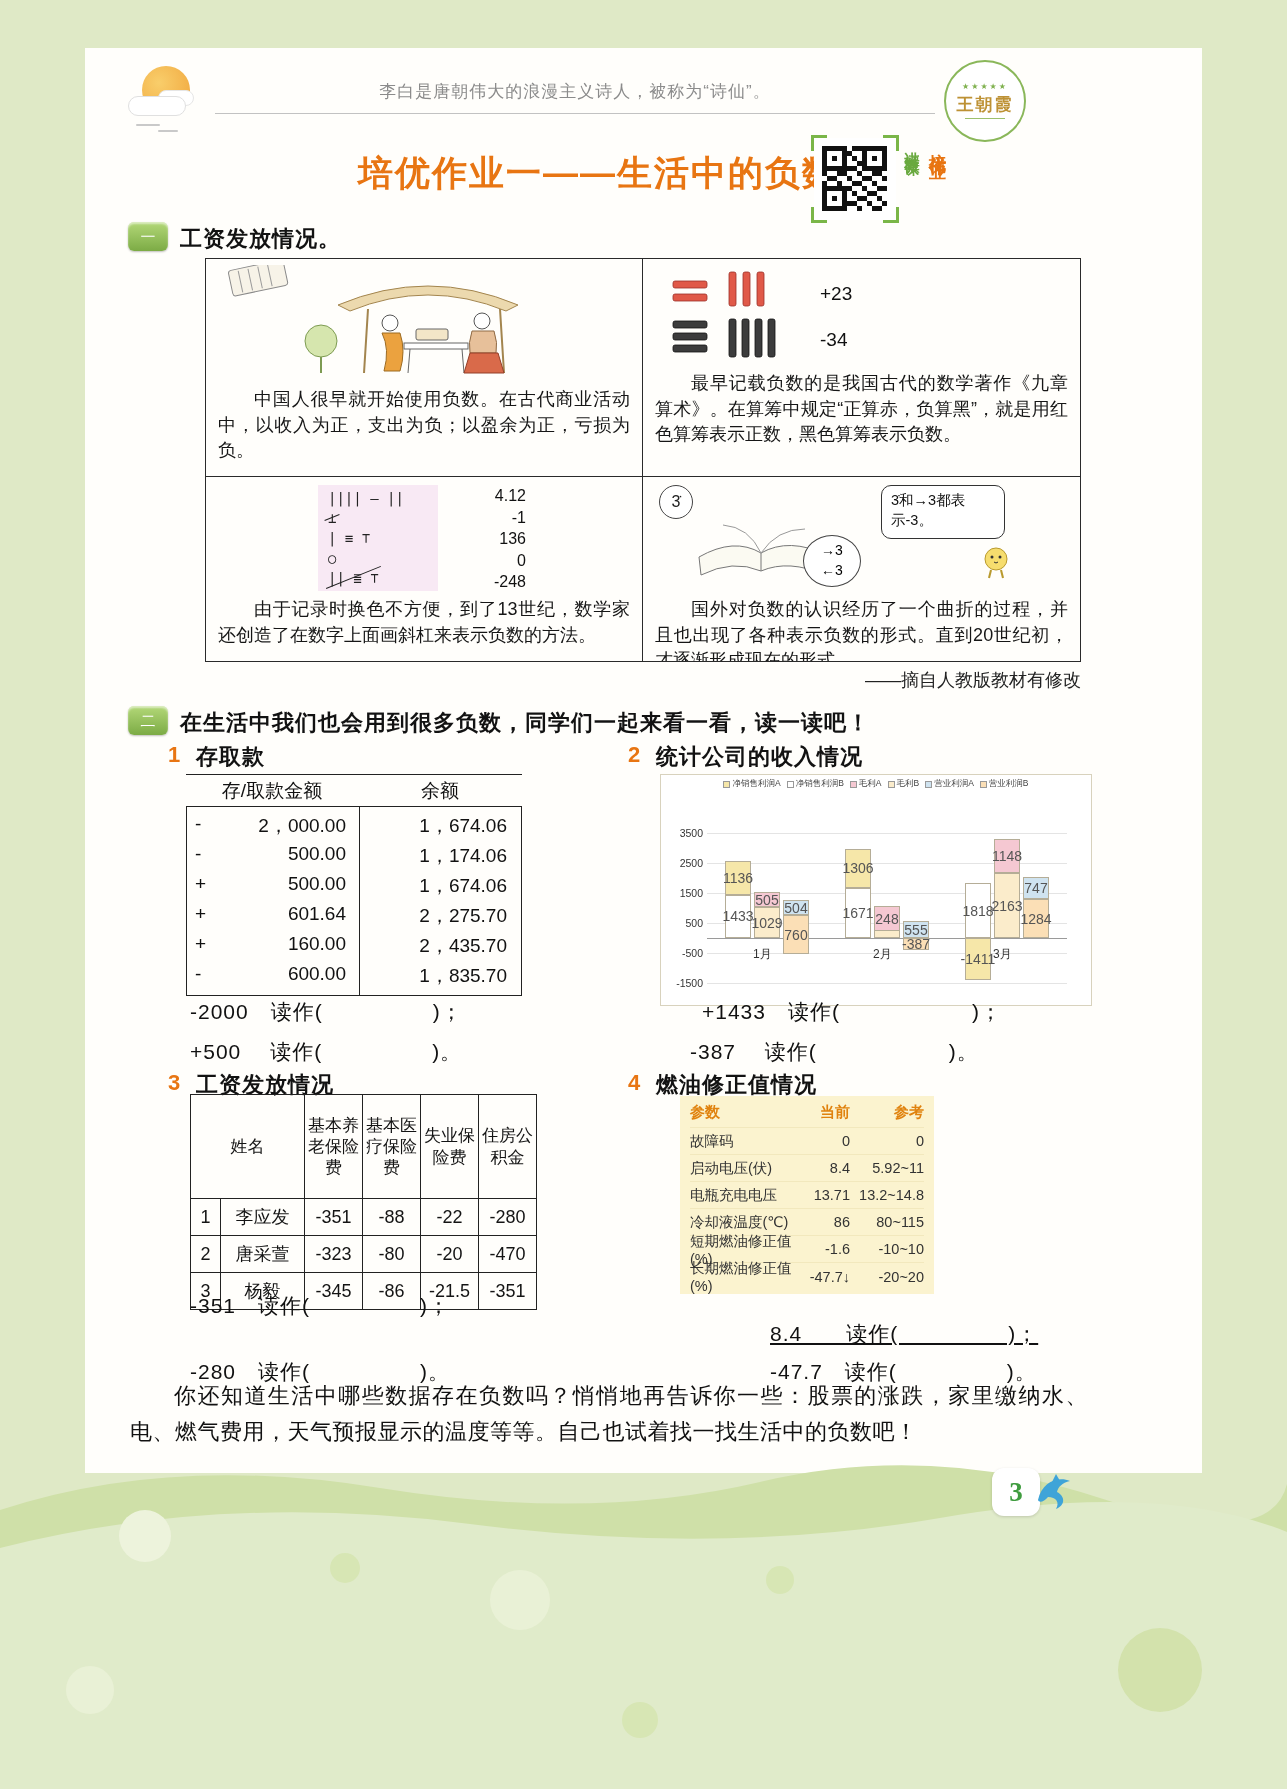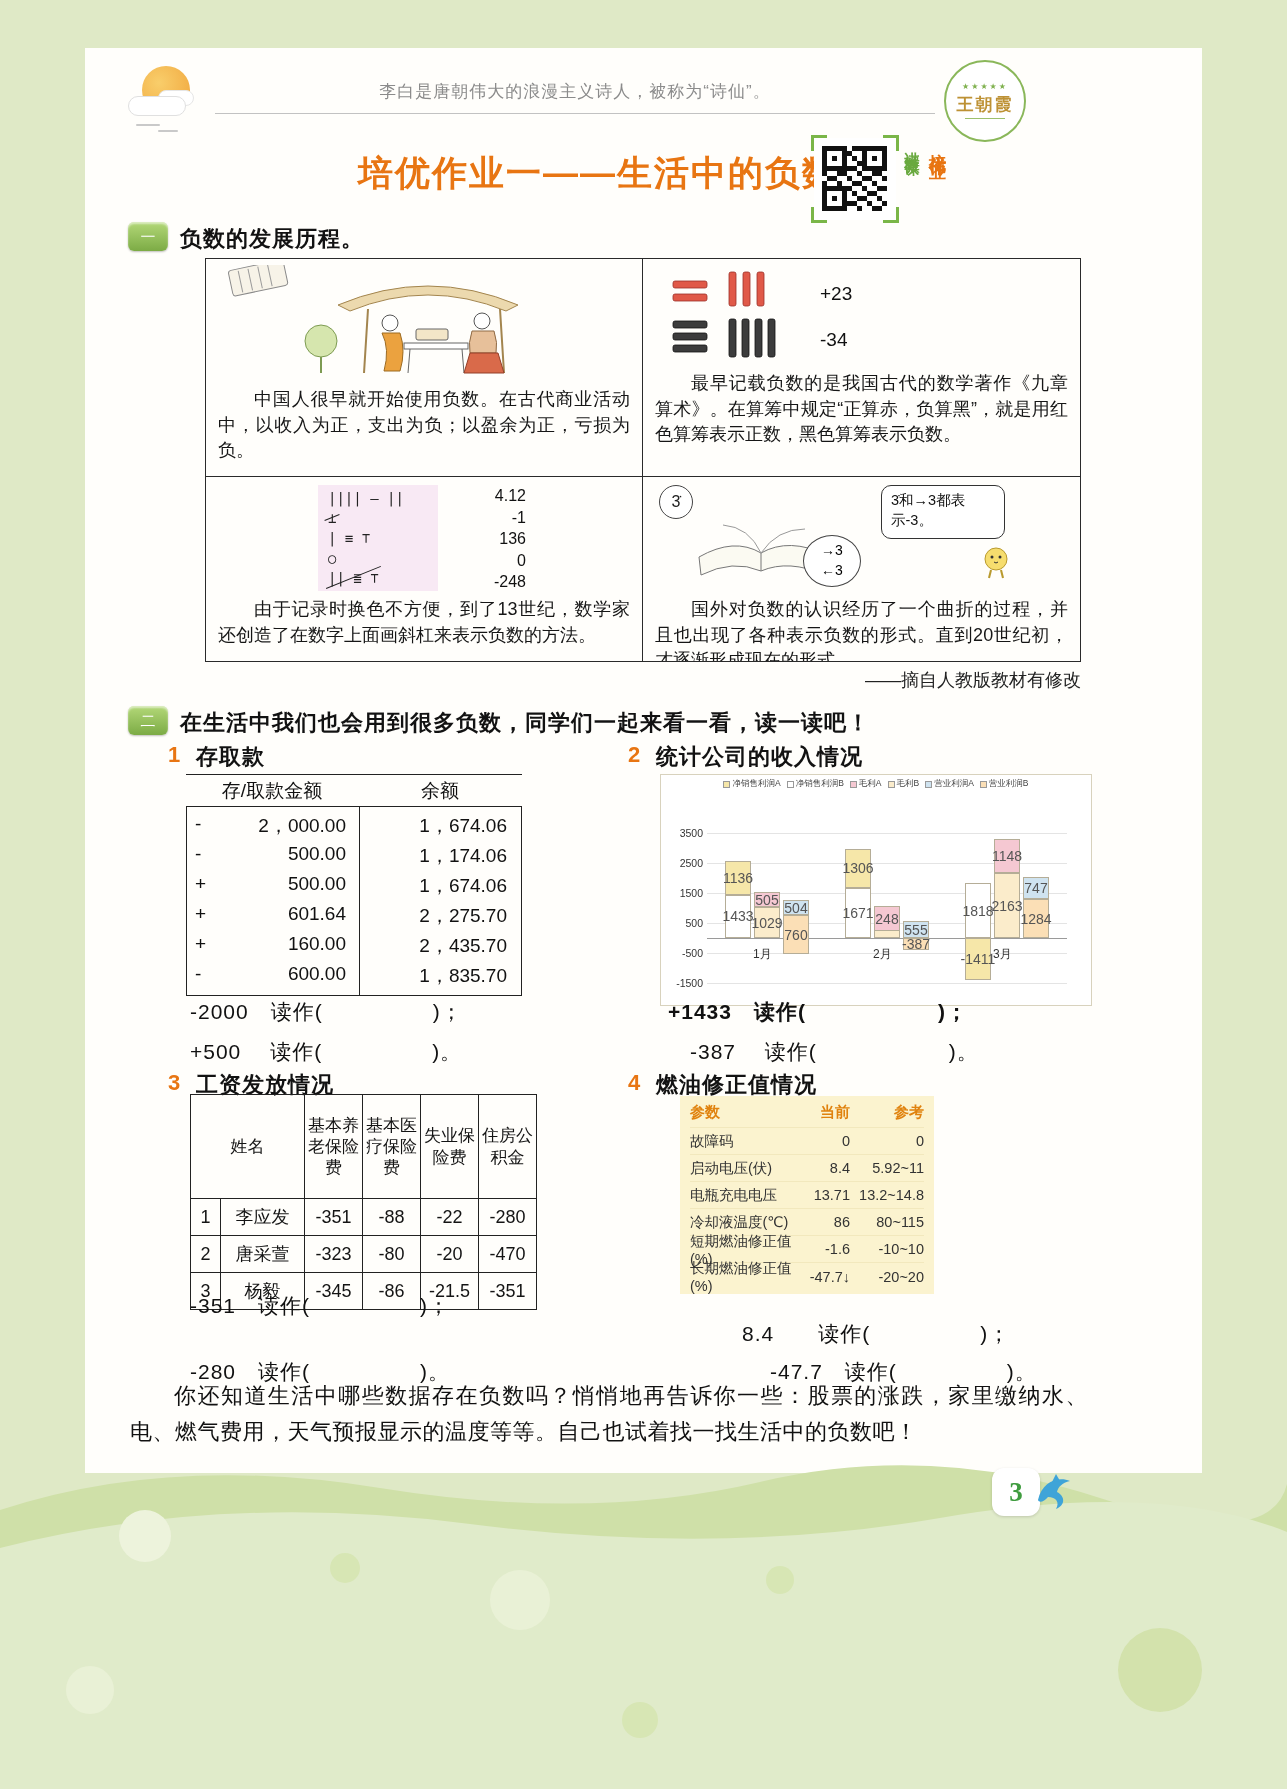--- a/index.html
+++ b/index.html
@@ -244,21 +244,21 @@
         <div class="qr-cell" style="left: 20px; top: 60px;"></div>
         <div class="qr-cell" style="left: 35px; top: 60px;"></div>
         <div class="qr-cell" style="left: 50px; top: 60px;"></div>
         <div class="qr-cell" style="left: 55px; top: 60px;"></div>
       </div>
   </div>
   <div class="vcap vcap-green">讲解微课</div>
   <div class="vcap vcap-orange">培优作业</div>
 
   <div class="sec-marker" style="left:128px;top:222px;">一</div>
-  <div class="sec-heading" style="left:180px;top:224px;">负数的发展历程。</div>
+  <div class="sec-heading" style="left:180px;top:224px;">工资发放情况。</div>
 
   <div class="hist-table">
     <div class="hist-cell hc-tl">
       <div class="illo-area" style="height:120px;">
         <svg width="400" height="116" viewBox="0 0 400 116">
           <g transform="translate(10,6) rotate(-12)">
             <rect x="0" y="0" width="56" height="26" rx="3" fill="#f7f3e8" stroke="#8a8a8a"></rect>
             <line x1="10" y1="2" x2="10" y2="24" stroke="#9a9a9a"></line>
               <line x1="20" y1="2" x2="20" y2="24" stroke="#9a9a9a"></line>
             <line x1="30" y1="2" x2="30" y2="24" stroke="#9a9a9a"></line>
@@ -510,21 +510,21 @@
         </div>
         <div class="bar-seg" style="left: 316px; top: 66.48px; width: 26px; height: 38.52px; background: rgb(251, 223, 182);">
           <span class="seg-label">1284</span>
         </div>
         <div class="bar-seg" style="left: 316px; top: 44.07px; width: 26px; height: 22.41px; background: rgb(207, 227, 240);">
           <span class="seg-label">747</span>
         </div>
         <div class="xtick" style="left: 286px; top: 113px;">3月</div>
       </div>
   </div>
-  <div class="q-line" style="left:668px;top:998px;font-weight:bold;">+1433　读作(　　　　　　)；</div>
+  <div class="q-line" style="left:702px;top:998px;">+1433　读作(　　　　　　)；</div>
   <div class="q-line" style="left:690px;top:1038px;">-387　 读作(　　　　　　)。</div>
 
   <div class="item-num" style="left:168px;top:1070px;">3</div>
   <div class="item-title" style="left:196px;top:1070px;">工资发放情况</div>
   <div class="sal-wrap">
       <table class="sal-table">
         <thead>
           <tr>
             <th class="sal-name-h" colspan="2">姓名</th>
             <th class="sal-col-h">基本养老保险费</th>
@@ -596,21 +596,21 @@
         <span class="fuel-param">短期燃油修正值(%)</span>
         <span class="fuel-cur">-1.6</span>
         <span class="fuel-ref">-10~10</span>
       </div>
       <div class="fuel-row">
         <span class="fuel-param">长期燃油修正值(%)</span>
         <span class="fuel-cur">-47.7↓</span>
         <span class="fuel-ref">-20~20</span>
       </div>
     </div>
-  <div class="q-line" style="left:742px;top:1320px;">8.4　　读作(　　　　　)；</div>
+  <div class="q-line" style="left:770px;top:1320px;text-decoration:underline;">8.4　　读作(　　　　　)；</div>
   <div class="q-line" style="left:770px;top:1358px;">-47.7　读作(　　　　　)。</div>
 
   <div class="closing">你还知道生活中哪些数据存在负数吗？悄悄地再告诉你一些：股票的涨跌，家里缴纳水、电、燃气费用，天气预报显示的温度等等。自己也试着找一找生活中的负数吧！</div>
 
   <svg class="waves" viewBox="0 0 1287 349">
     <path d="M0,70 Q170,14 380,48 T760,42 T1100,58 T1287,44 L1287,349 L0,349 Z" fill="#cfe0a8"></path>
     <path d="M0,108 Q220,52 470,84 T940,78 T1287,92 L1287,349 L0,349 Z" fill="#e0ebca"></path>
     <circle cx="145" cy="96" r="26" fill="#edf3dc"></circle>
     <circle cx="345" cy="128" r="15" fill="#d7e6b4"></circle>
     <circle cx="520" cy="160" r="30" fill="#e9f1d6"></circle>

